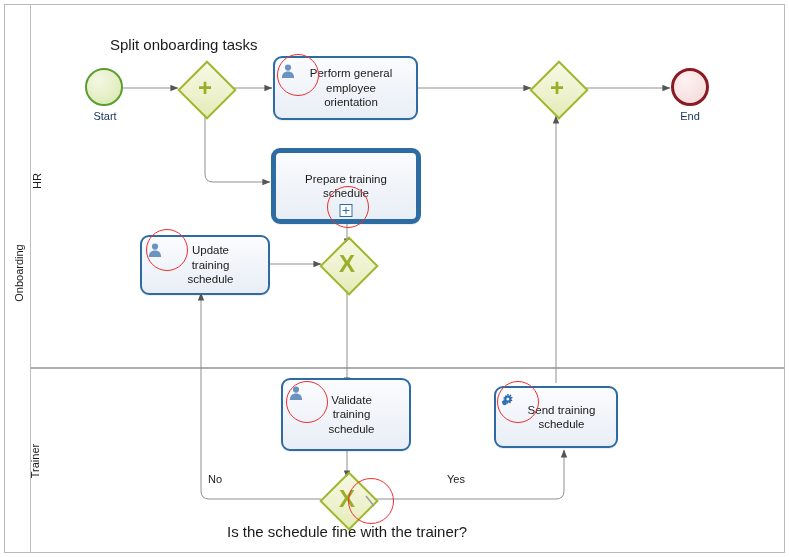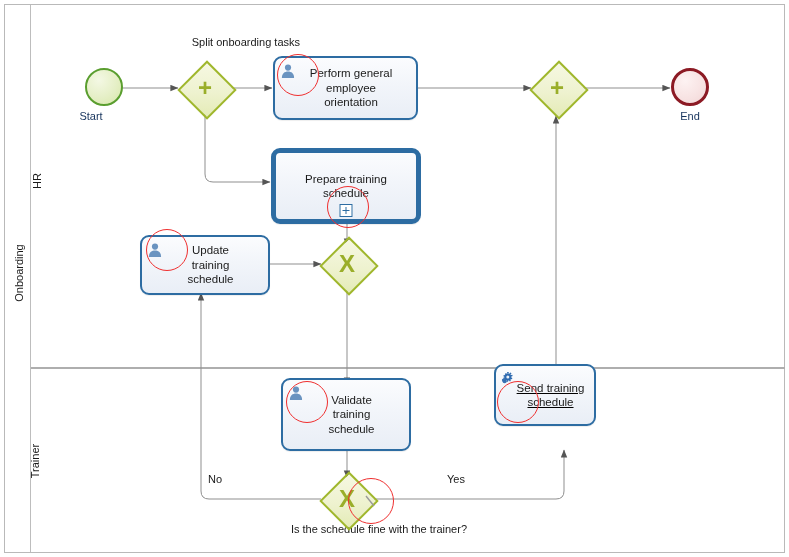--- a/index.html
+++ b/index.html
@@ -100,22 +100,22 @@
     display: flex;
     align-items: center;
     justify-content: center;
     font-size: 24px;
     font-weight: 700;
     color: #9aae2a;
     line-height: 1;
   }
   .gw-label {
     position: absolute;
-    text-align: right;
-    font-size: 11px;
+    text-align: left;
+    font-size: 15px;
     color: #1a1a1a;
     white-space: nowrap;
   }
 
   
   .activity {
     border: 2px solid #2d6ca2;
     border-radius: 9px;
     background: linear-gradient(180deg, #fbfcfe 0%, #f2f5fa 45%, #e9eef6 100%);
     display: flex;
@@ -247,21 +247,21 @@
       <path d="M374,499 L556,499 Q564,499 564,491 L564,450"></path>
 
       <path d="M556,383 L556,116"></path>
     </g>
   </svg>
 
   <div class="gw-label" style="left:110px; top:36px; width:190px;">Split onboarding tasks</div>
   <div class="gw-label" style="left:227px; top:523px; width:240px;">Is the schedule fine with the trainer?</div>
 
   <div class="node event start" style="left:85px; top:68px; width:38px; height:38px;"></div>
-  <div class="event-caption" style="left:56px; top:110px; width:70px;">Start</div>
+  <div class="event-caption" style="left:70px; top:110px; width:70px;">Start</div>
 
   <div class="node event end" style="left:671px; top:68px; width:38px; height:38px;"></div>
   <div class="event-caption" style="left:655px; top:110px; width:70px;">End</div>
 
   <div class="node" style="left:179px; top:62px; width:52px; height:52px;">
     <div class="gateway" style="position:absolute; left:7px; top:7px; width:38px; height:38px;"></div>
     <div class="gw-glyph">+</div>
   </div>
 
   <div class="node" style="left:531px; top:62px; width:52px; height:52px;">
@@ -308,21 +308,21 @@
   <div class="node activity has-icon" style="left:281px; top:378px; width:130px; height:73px;">
     <svg class="task-icon" viewBox="0 0 16 16">
       <circle cx="8" cy="4.6" r="3.1" fill="#6a93c0"></circle>
       <path d="M1.9,15 C1.9,10.6 4.6,8.6 8,8.6 C11.4,8.6 14.1,10.6 14.1,15 z" fill="#6a93c0"></path>
     </svg>
     <div class="activity-text">Validate
 training
 schedule</div>
   </div>
 
-  <div class="node activity has-icon" style="left:494px; top:364px; width:102px; height:62px;text-decoration:underline;">
+  <div class="node activity has-icon" style="left:494px; top:386px; width:124px; height:62px;">
     <svg class="task-icon" viewBox="0 0 16 16">
       <g fill="#2f6bb0">
         <path d="M6.2,0.9 L7.6,0.9 L7.9,2.4 L6.0,2.5 z"></path>
         <path d="M9.3,1.6 L10.5,2.3 L9.7,3.6 L8.2,3.0 z"></path>
         <path d="M11.2,3.8 L11.7,5.1 L10.2,5.6 L9.6,4.2 z"></path>
         <path d="M11.3,6.9 L11.0,8.3 L9.5,7.9 L9.8,6.4 z"></path>
         <path d="M9.9,9.4 L9.0,10.5 L7.9,9.4 L8.9,8.3 z"></path>
         <path d="M7.1,10.7 L5.7,10.7 L5.7,9.2 L7.1,9.1 z"></path>
         <path d="M4.3,10.2 L3.1,9.4 L4.0,8.2 L5.2,9.0 z"></path>
         <path d="M2.5,8.2 L2.1,6.8 L3.6,6.5 L4.0,7.9 z"></path>

